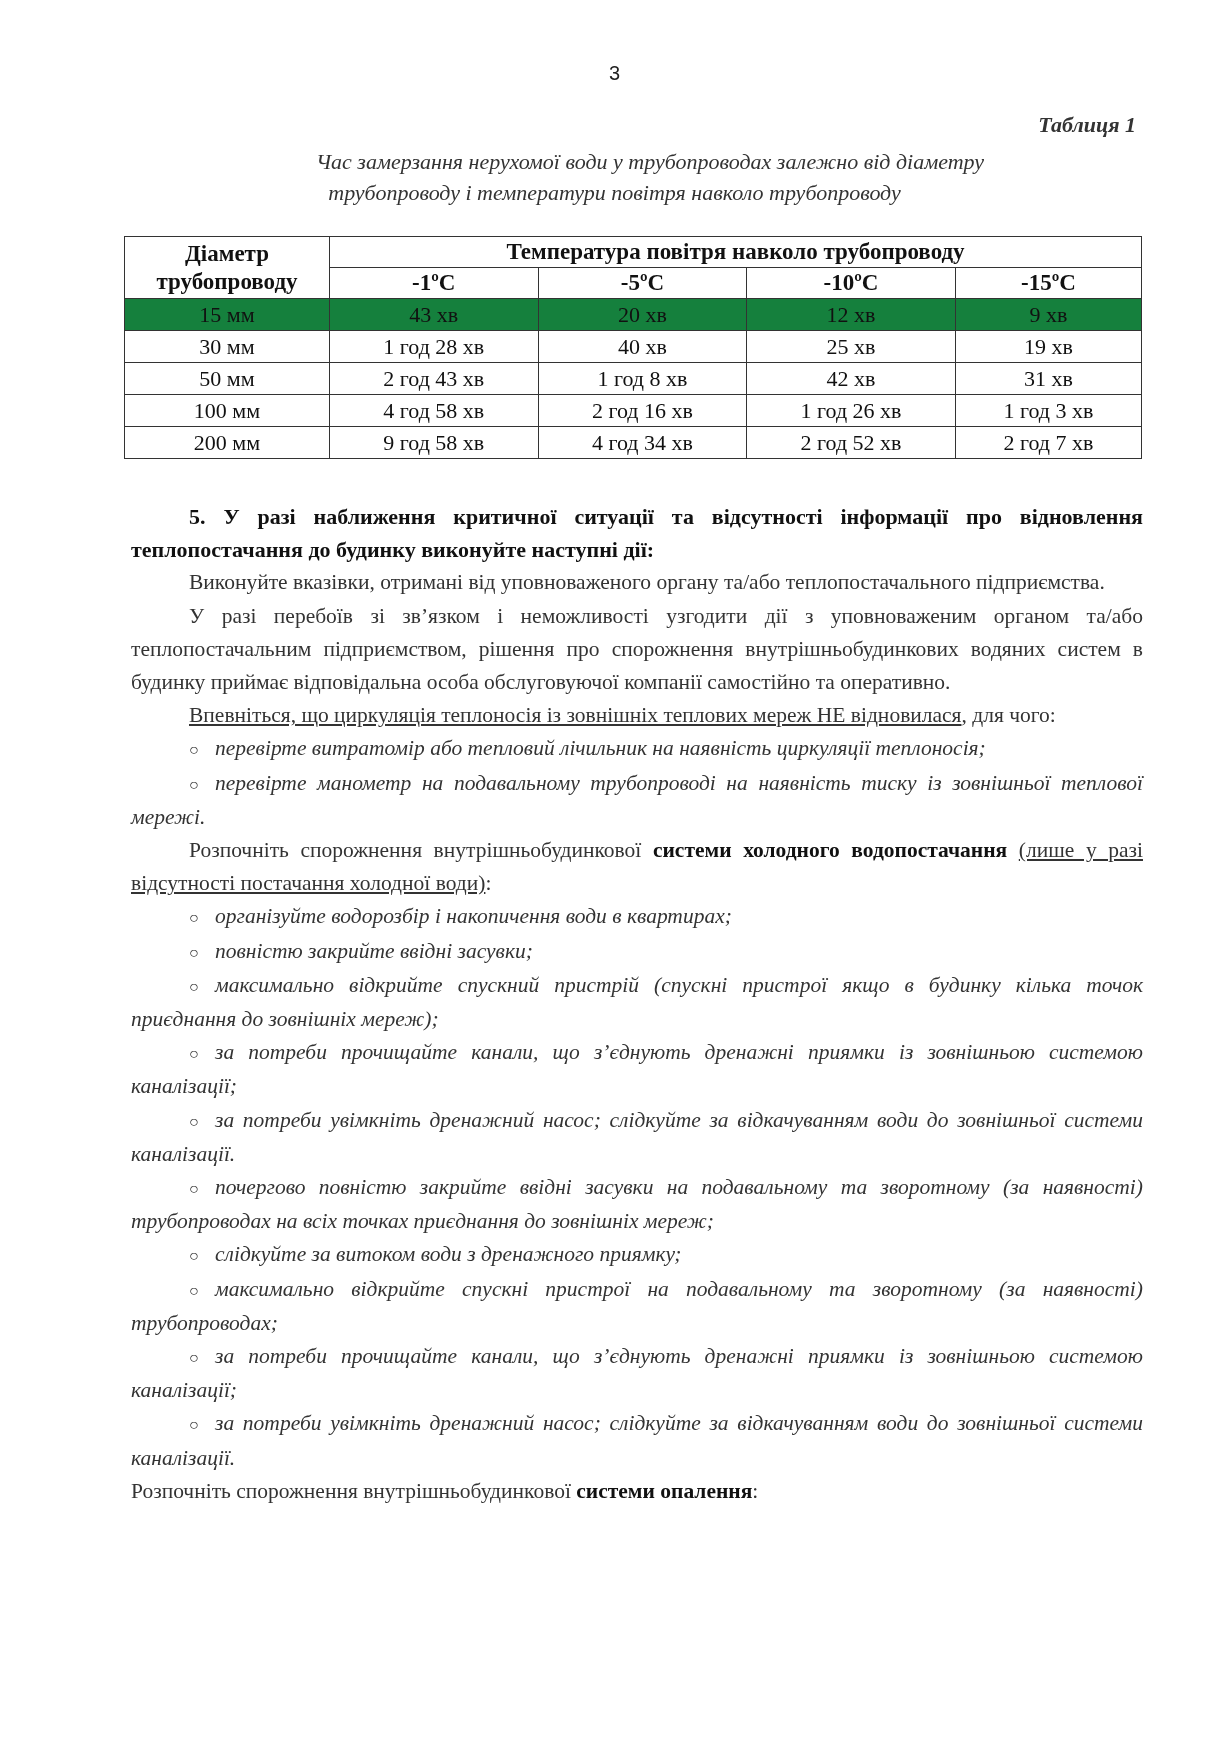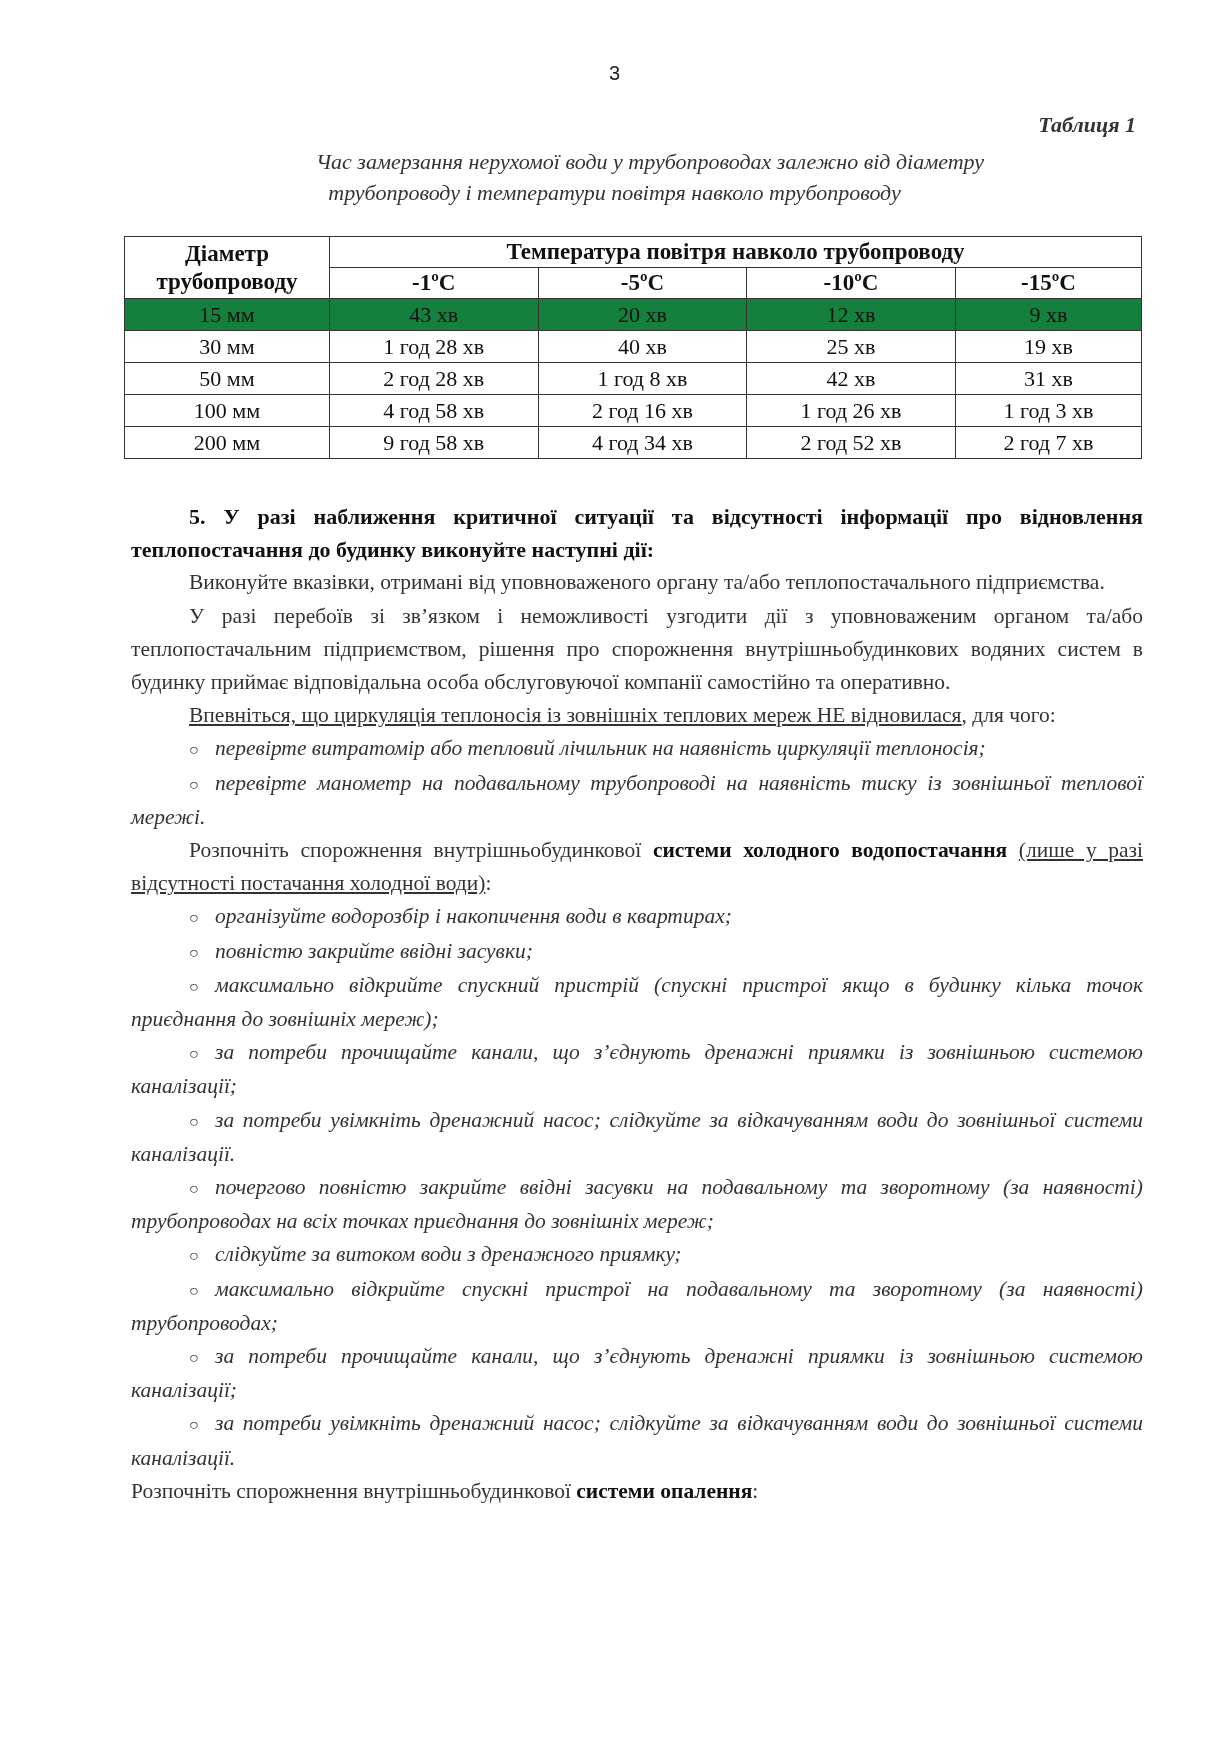--- a/index.html
+++ b/index.html
@@ -63,21 +63,21 @@
   </tr>
   <tr>
     <td>30 мм</td>
     <td>1 год 28 хв</td>
     <td>40 хв</td>
     <td>25 хв</td>
     <td>19 хв</td>
   </tr>
   <tr>
     <td>50 мм</td>
-    <td>2 год 28 хв</td>
+    <td>2 год 43 хв</td>
     <td>1 год 8 хв</td>
     <td>42 хв</td>
     <td>31 хв</td>
   </tr>
   <tr>
     <td>100 мм</td>
     <td>4 год 58 хв</td>
     <td>2 год 16 хв</td>
     <td>1 год 26 хв</td>
     <td>1 год 3 хв</td>

